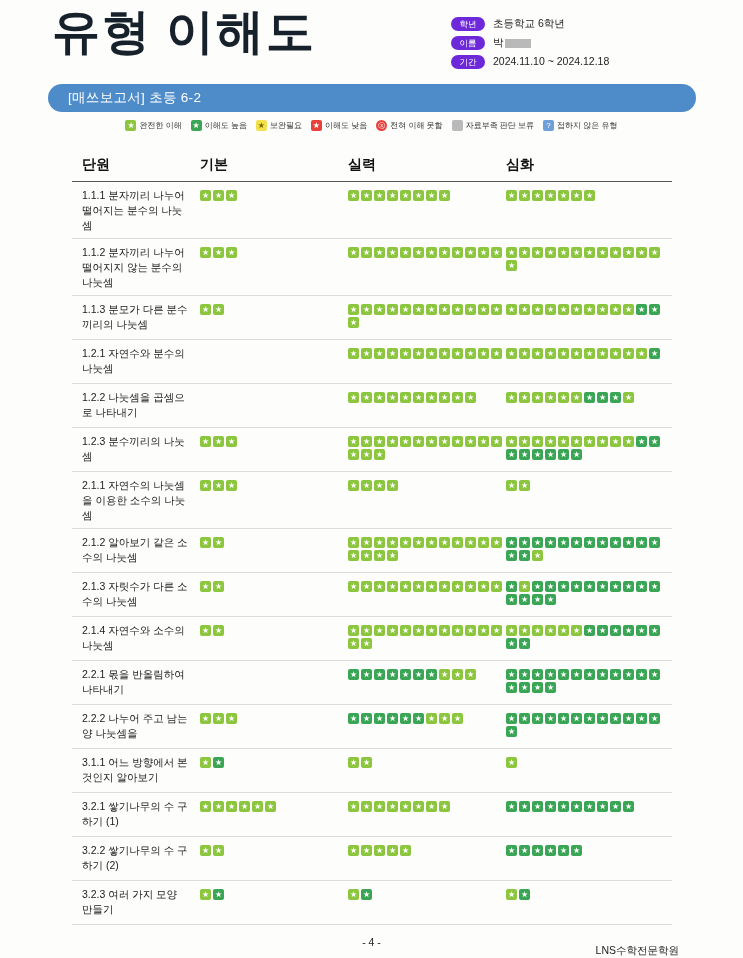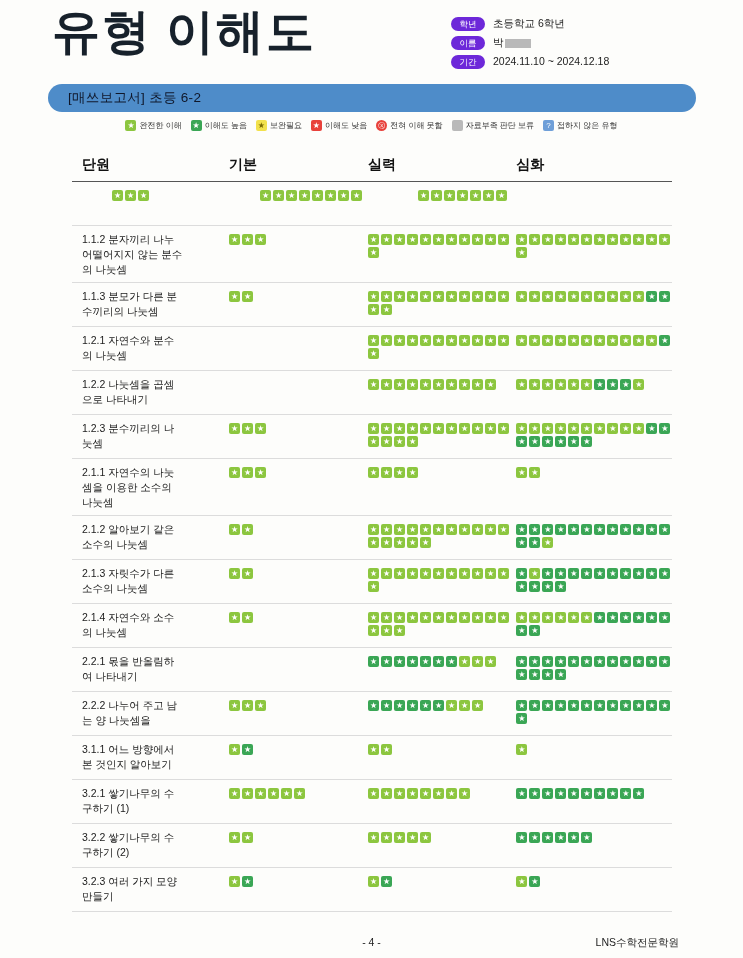--- a/index.html
+++ b/index.html
@@ -76,21 +76,21 @@
     top: 84px;
     width: 648px;
     height: 28px;
     background: #4e8cc9;
     border-radius: 14px;
   }
   .bluebar-text {
     position: absolute;
     left: 20px;
     top: 5px;
-    color: #0f172a;
+    color: #ffffff;
     font-size: 13.5px;
     letter-spacing: 0.3px;
   }
 
   
   .legend {
     position: absolute;
     left: 0;
     top: 120px;
     width: 743px;
@@ -117,21 +117,21 @@
   .thead {
     display: flex;
     border-bottom: 1.5px solid #555;
     height: 34px;
     align-items: center;
     font-size: 14px;
     font-weight: bold;
     color: #111;
   }
   .c-unit  { width: 124px; padding-left: 10px; }
-  .c-basic { width: 148px; padding-left: 4px; margin-left: 36px; }
+  .c-basic { width: 148px; padding-left: 4px; }
   .c-skill { width: 158px; padding-left: 4px; }
   .c-deep  { width: 170px; padding-left: 4px; }
 
   .row {
     display: flex;
     border-bottom: 1px solid #dcdcdc;
     min-height: 44px;
     padding: 6px 0 5px 0;
   }
   .row .c-unit {
@@ -170,21 +170,21 @@
     color: #222;
   }
   .page-no {
     position: absolute;
     left: 0; right: 0;
     text-align: center;
   }
   .brand {
     position: absolute;
     right: 64px;
-    top: 0;
+    top: 8px;
   }
 </style>
 </head>
 <body>
 
 <div class="page">
 
   <div class="header">
     <div class="title">유형 이해도</div>
     <div class="meta">
@@ -240,20 +240,21 @@
 
   <div class="table">
     <div class="thead">
       <div class="c-unit">단원</div>
       <div class="c-basic">기본</div>
       <div class="c-skill">실력</div>
       <div class="c-deep">심화</div>
     </div>
     <div id="tbody">
         <div class="row">
+          <div class="c-unit">1.1.1 분자끼리 나누어떨어지는 분수의 나눗셈</div>
           <div class="c-basic cells">
             <span class="mk perfect">★</span>
             <span class="mk perfect">★</span>
             <span class="mk perfect">★</span>
           </div>
           <div class="c-skill cells">
             <span class="mk perfect">★</span>
             <span class="mk perfect">★</span>
             <span class="mk perfect">★</span>
             <span class="mk perfect">★</span>

